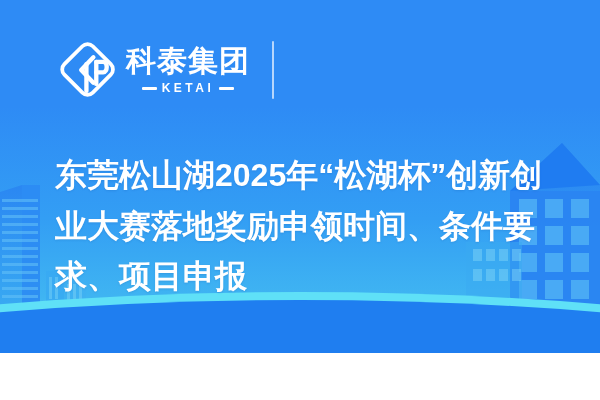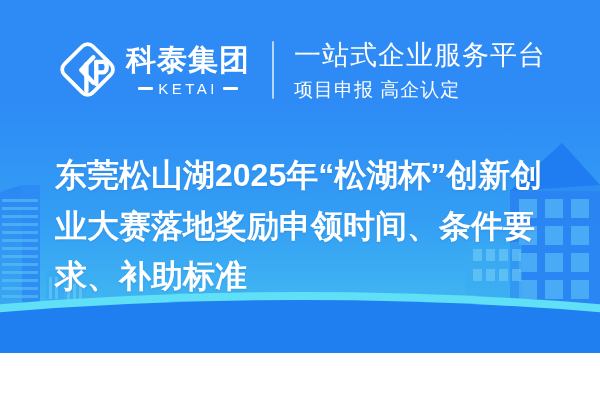--- a/index.html
+++ b/index.html
@@ -81,22 +81,22 @@
     margin-top: 6px;
   }
   .logo-rule {
     display: block;
     width: 15px;
     height: 3px;
     background: #ffffff;
     border-radius: 1px;
   }
   .logo-en {
-    font-size: 15px;
-    font-weight: 400;
+    font-size: 12px;
+    font-weight: 700;
     color: #ffffff;
     letter-spacing: 3.5px;
     white-space: nowrap;
   }
 
   .divider {
     width: 2px;
     height: 58px;
     background: rgba(255,255,255,0.65);
     margin-left: 22px;
@@ -260,21 +260,17 @@
         <div class="logo-latin-row">
           <span class="logo-rule"></span>
           <span class="logo-en">KETAI</span>
           <span class="logo-rule"></span>
         </div>
       </div>
     </div>
 
     <span class="divider"></span>
 
-    <div class="tagline">
-      <div class="tagline-main">一站式企业服务平台</div>
-      <div class="tagline-sub">项目申报 高企认定</div>
-    </div>
   </div>
 
-  <div class="title">东莞松山湖2025年“松湖杯”创新创业大赛落地奖励申领时间、条件要求、补助标准</div>
+  <div class="title">东莞松山湖2025年“松湖杯”创新创业大赛落地奖励申领时间、条件要求、项目申报</div>
 
 </div>
 
 </body></html>

